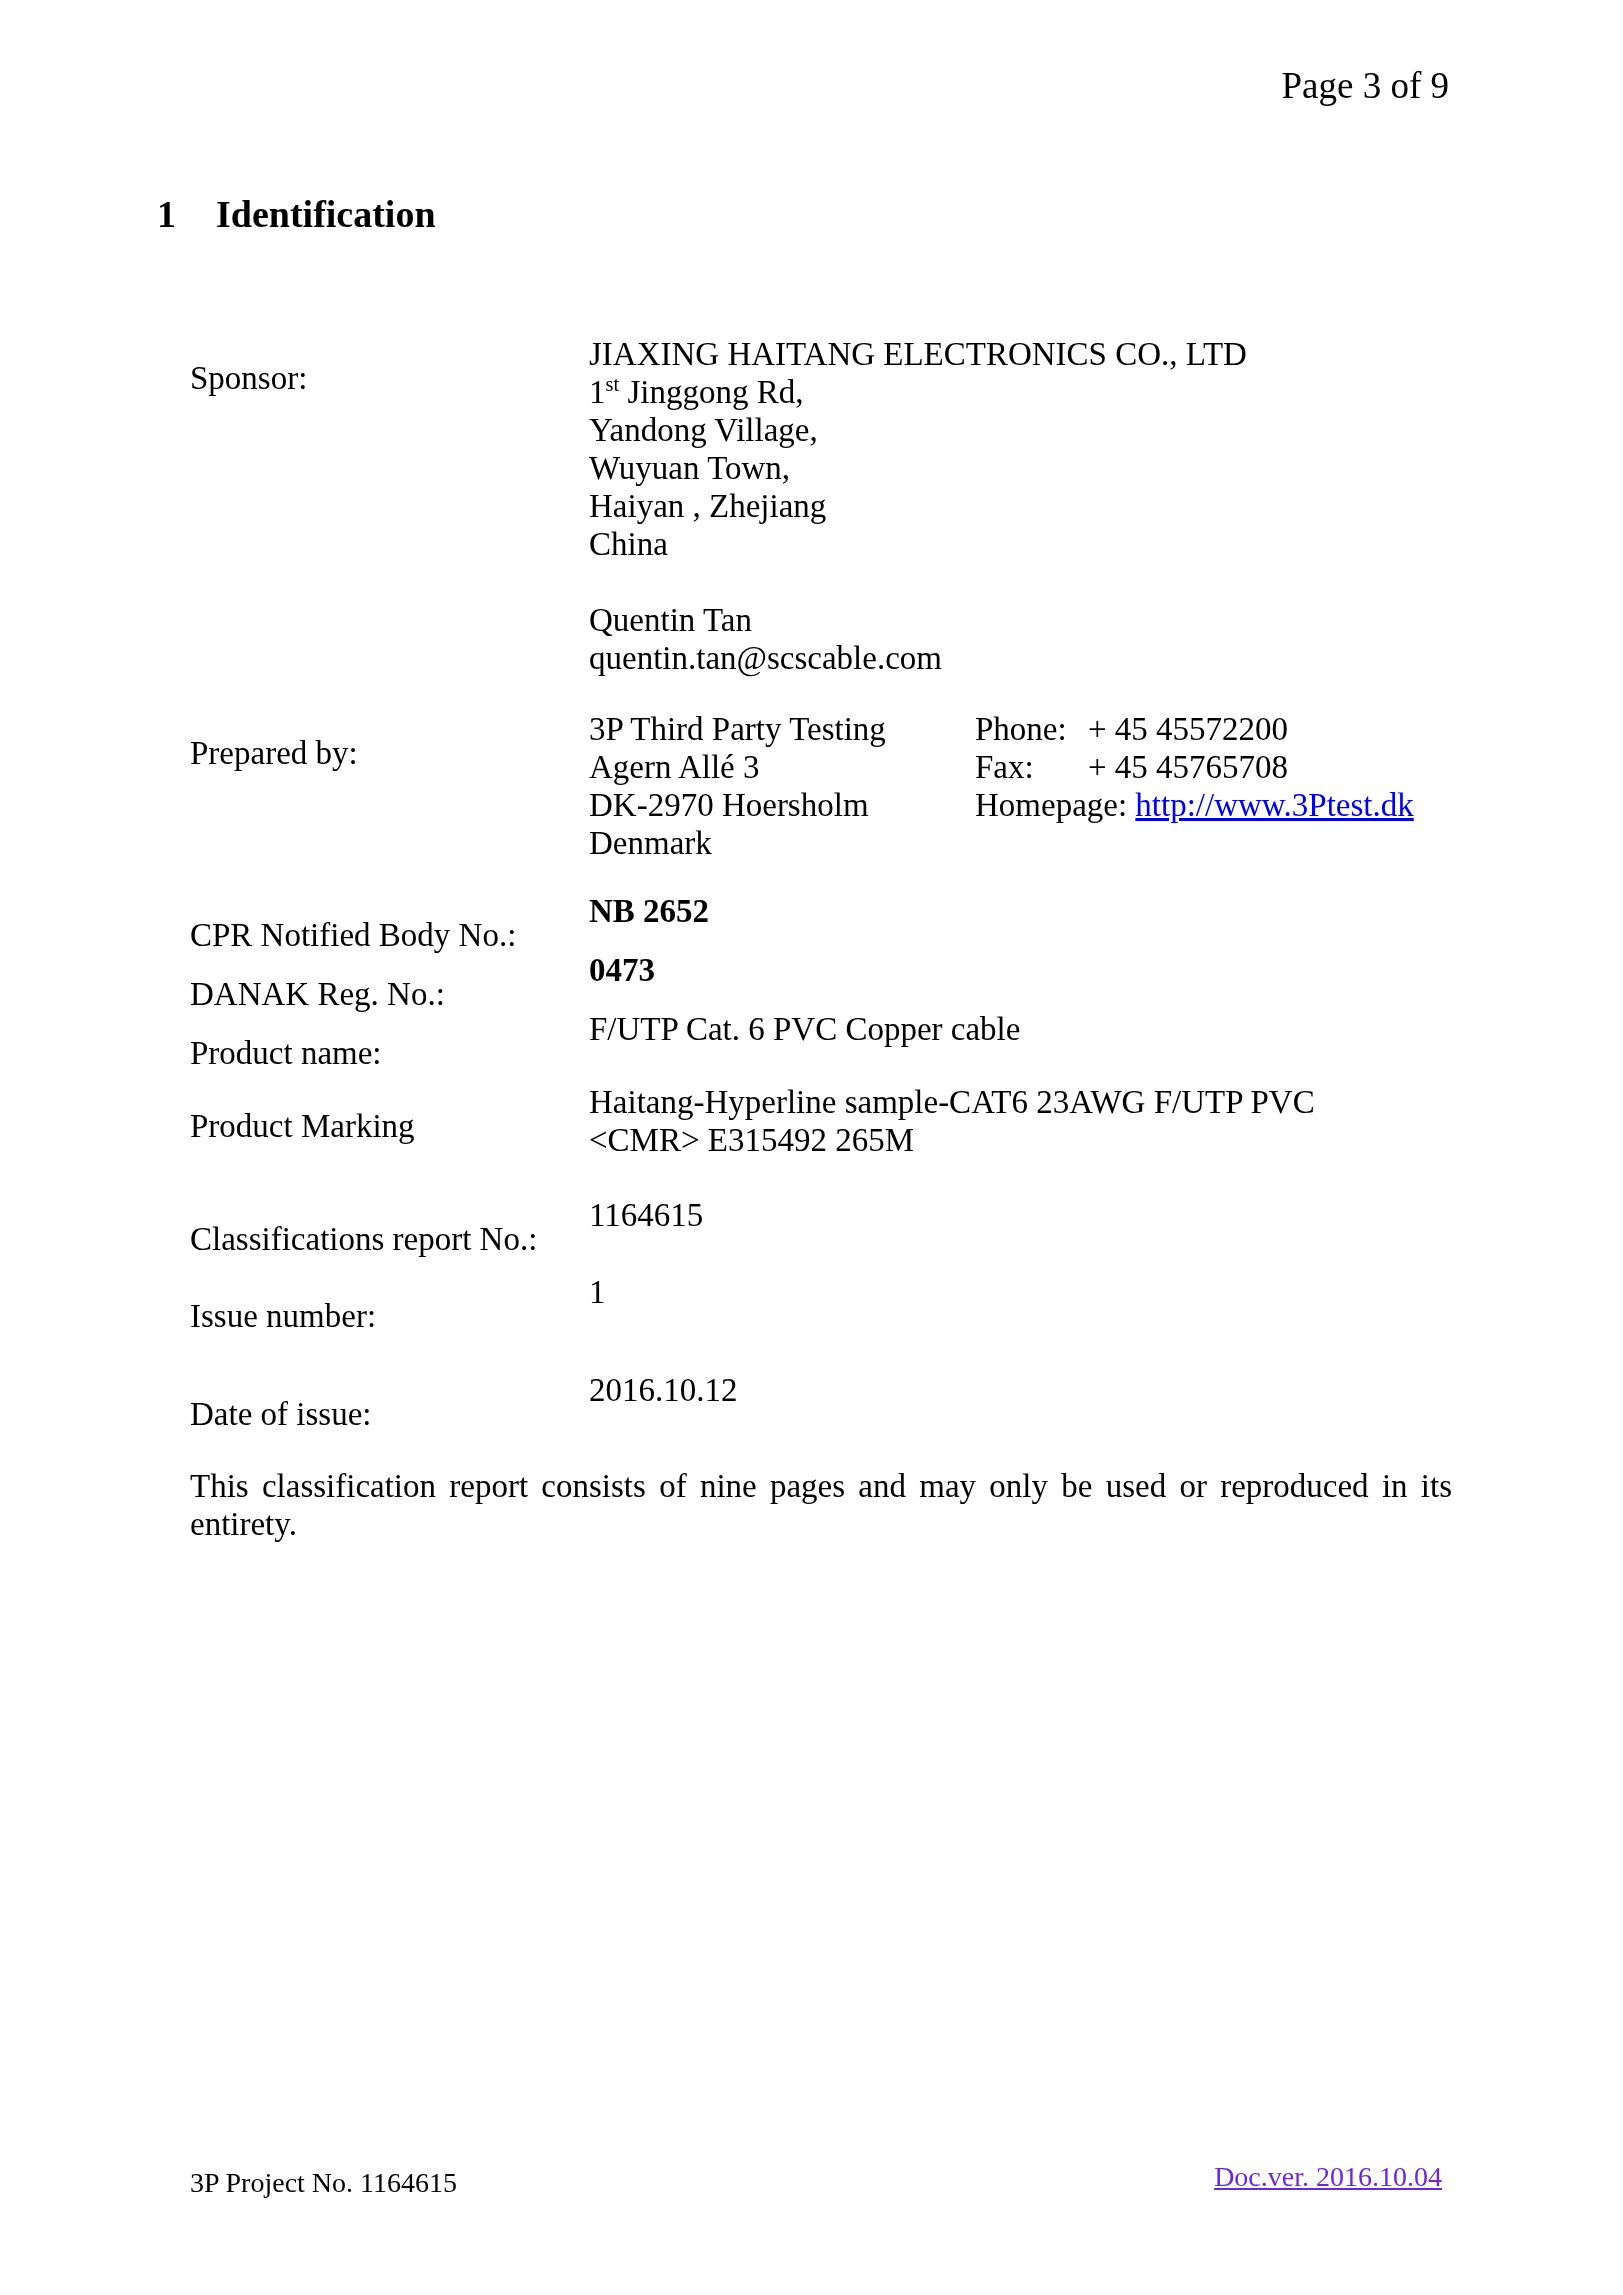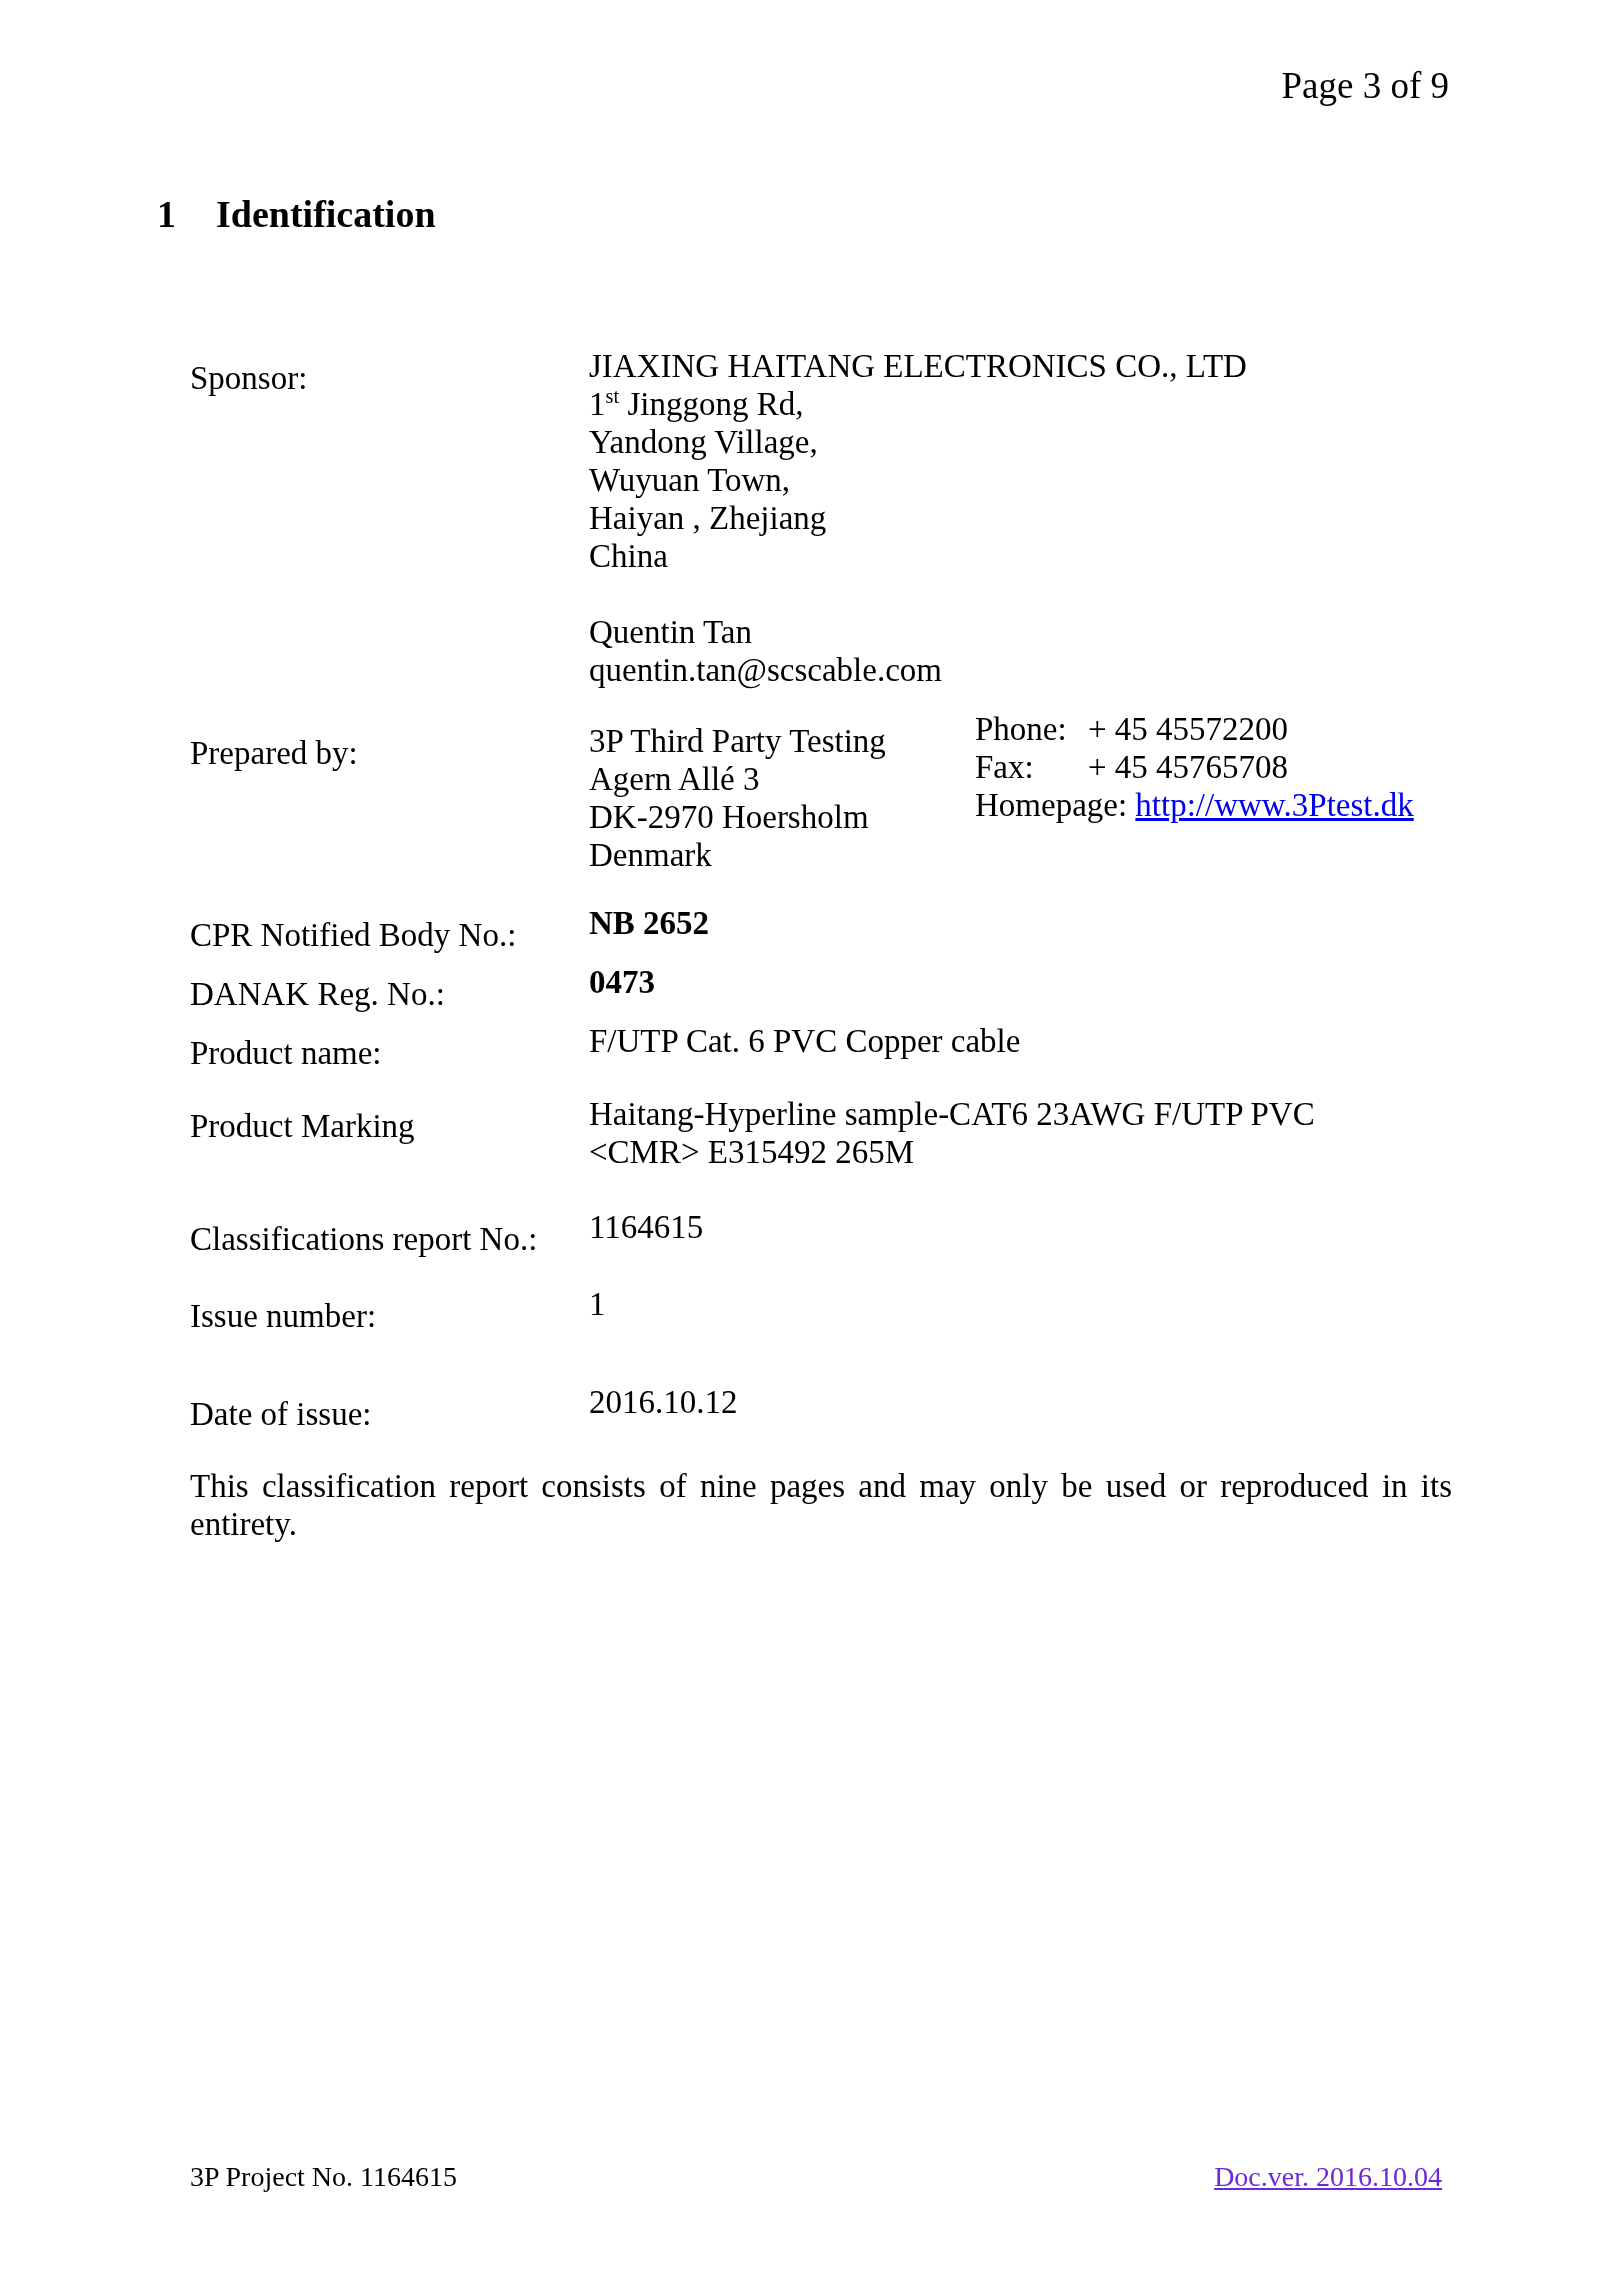--- a/index.html
+++ b/index.html
@@ -21,32 +21,32 @@
   }
   .heading{
     top:192px;left:157px;
     font-size:38px;
     font-weight:bold;
     white-space:nowrap;
   }
   .heading .h-num{display:inline-block;width:59px;}
   .row{left:190px;width:1263px;}
   .row .lbl{position:absolute;left:0;top:0;white-space:nowrap;margin-top:24px;}
-  .row .val{position:absolute;left:399px;top:12px;white-space:nowrap;}
+  .row .val{position:absolute;left:399px;top:0;white-space:nowrap;}
   .row .val2{position:absolute;left:785px;top:0;white-space:nowrap;}
   .bold{font-weight:bold;}
   .clabel{display:inline-block;min-width:113px;}
   a.homepage-link{color:#0000EE;text-decoration:underline;}
   .para{
     top:1467px;left:190px;width:1262px;
     font-size:33px;line-height:38px;
   }
   .para .jline{text-align:justify;text-align-last:justify;}
   .footer{top:2161px;left:190px;width:1260px;font-size:28px;}
-  .footer .f-left{position:absolute;left:0;top:0;white-space:nowrap;}
+  .footer .f-left{position:absolute;left:0;top:6px;white-space:nowrap;}
   .footer .f-right{position:absolute;right:8px;top:0;white-space:nowrap;color:#6d28d9;text-decoration:underline;}
   sup{font-size:0.62em;vertical-align:super;line-height:0;}
 </style>
 </head>
 <body>
 
 <div class="page">
 
   <div class="abs page-num">Page 3 of 9</div>
 

